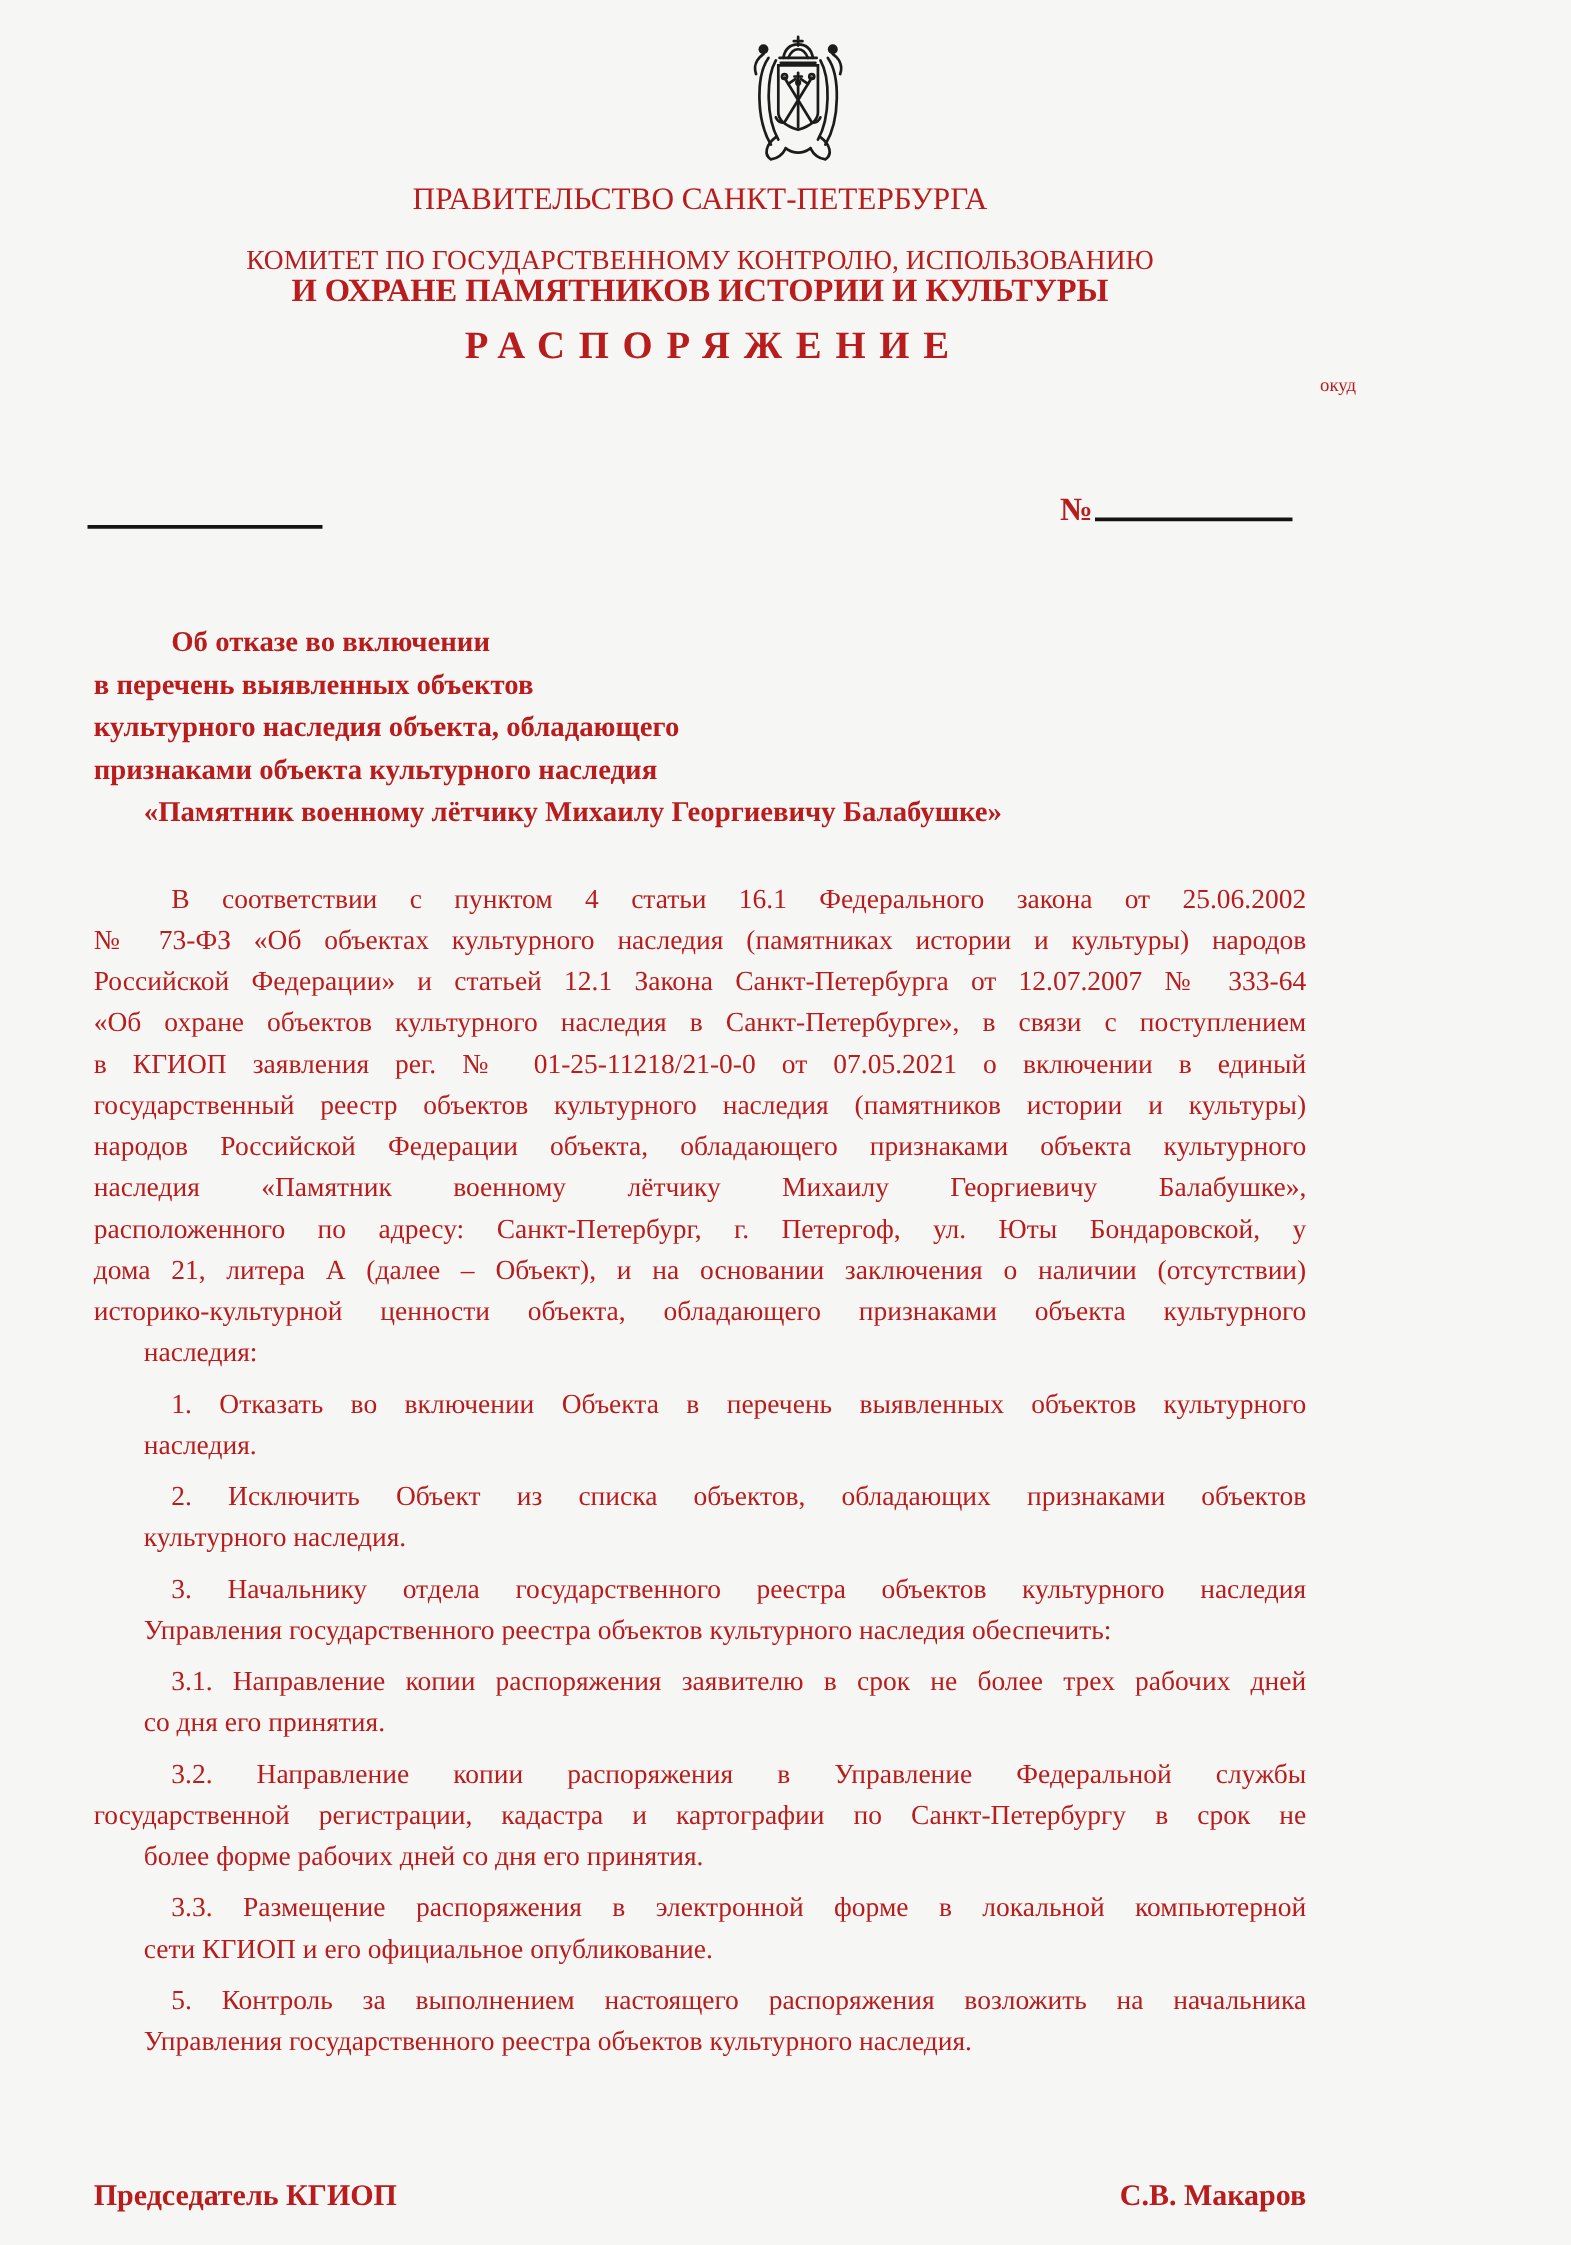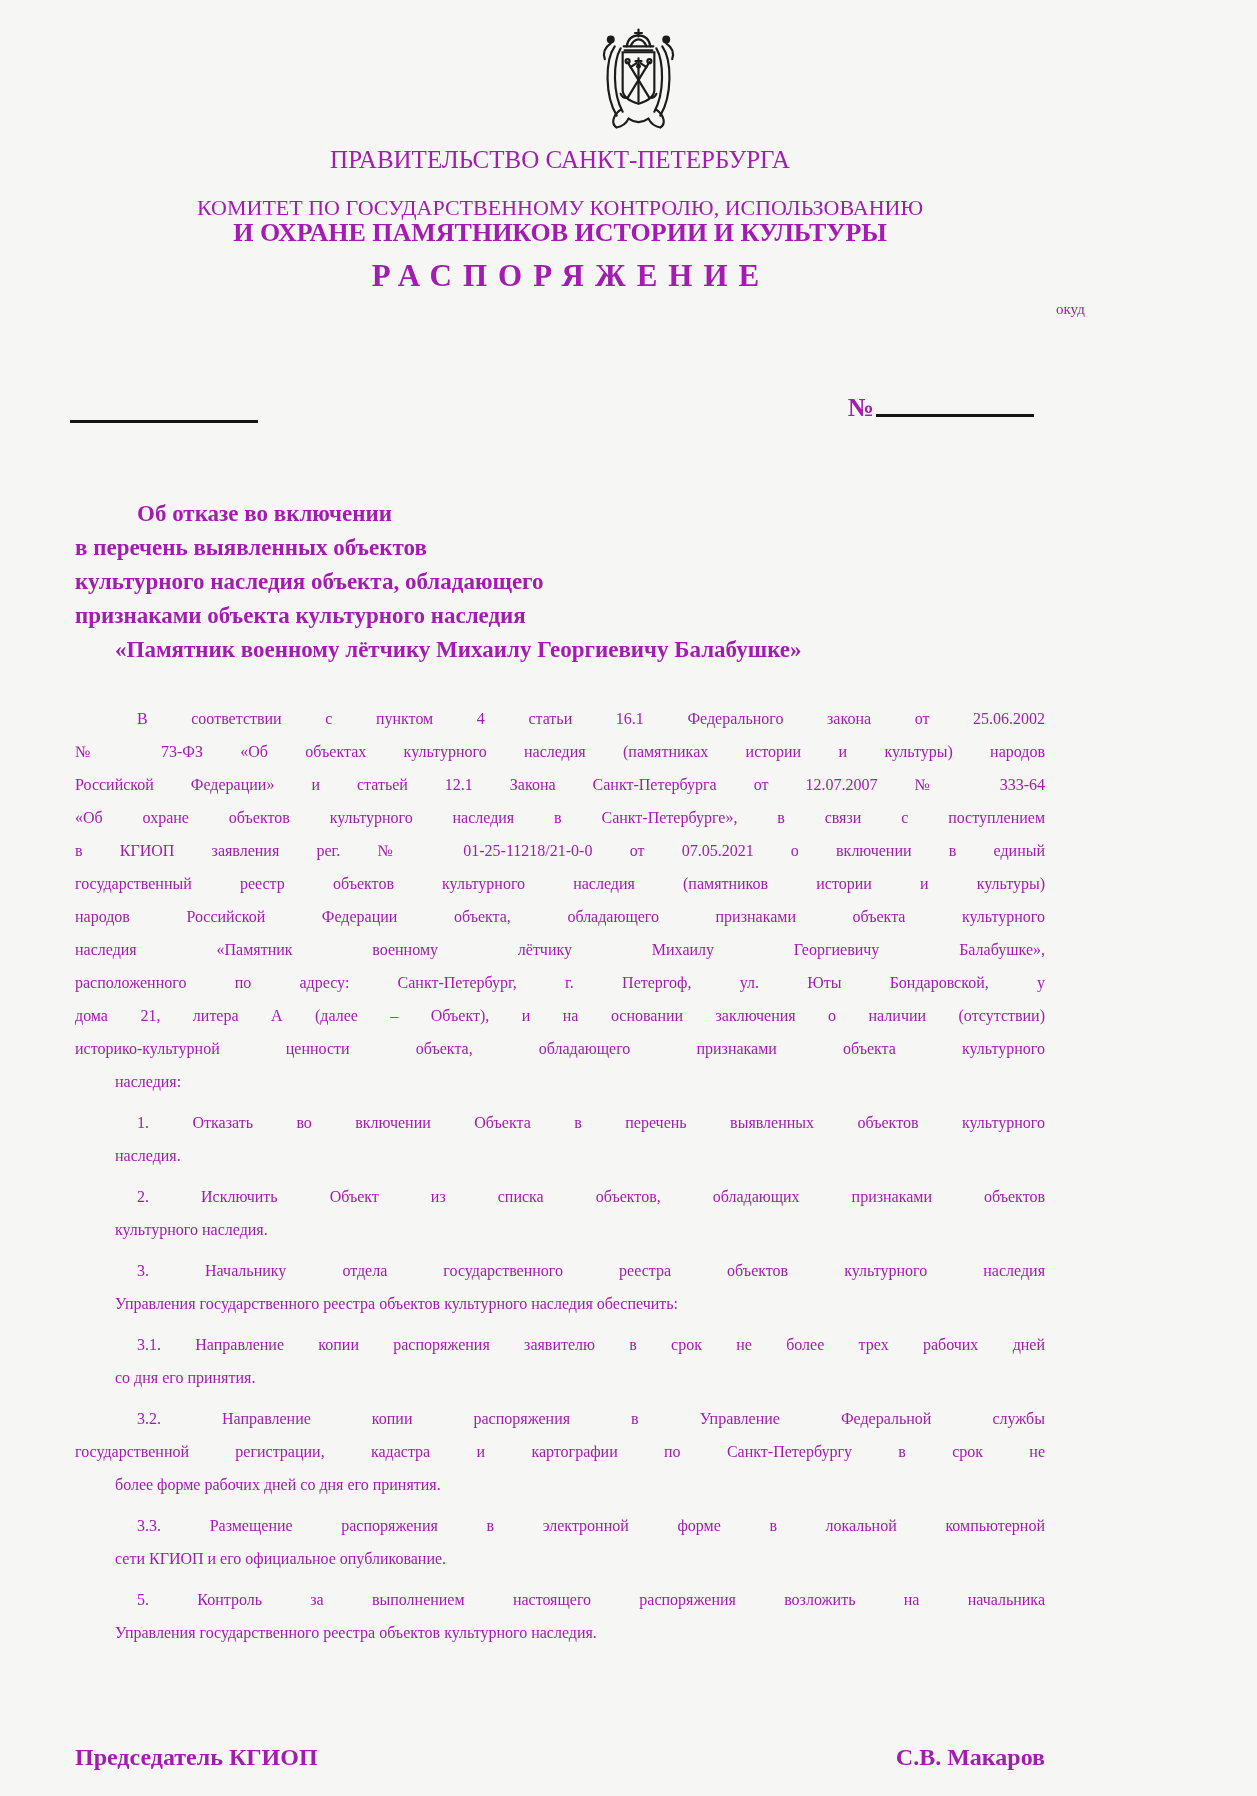--- a/index.html
+++ b/index.html
@@ -20,32 +20,32 @@
   .com2{top:218px;font-size:26px;font-weight:bold;}
   .doctype{top:258px;font-size:31px;font-weight:bold;letter-spacing:11px;padding-left:11px;text-align:center;}
   .okud{position:absolute;left:1056px;top:301px;font-size:15px;}
   .blank-date{position:absolute;left:70px;top:400px;width:188px;height:20px;border-bottom:3px solid #141414;}
   .numfield{position:absolute;left:848px;top:394px;display:flex;align-items:flex-end;}
   .numsign{font-size:26px;font-weight:bold;line-height:27px;}
   .numline{width:158px;border-bottom:3px solid #141414;margin-bottom:4px;margin-left:2px;}
   .title{position:absolute;left:75px;top:497px;width:970px;font-size:23px;font-weight:bold;line-height:34px;}
   .title .para{margin:0;}
   .title .line{text-align:center;text-align-last:left;text-indent:0;}
-  .bodytext{position:absolute;left:75px;top:702px;width:970px;font-size:16px;line-height:33px;}
+  .bodytext{position:absolute;left:75px;top:702px;width:970px;font-size:22px;line-height:33px;}
   .bodytext .para{margin-top:8px;}
   .bodytext .para:first-child{margin-top:0;}
   .line{text-align:justify;text-align-last:justify;}
   .line.first{text-indent:62px;}
   .line.last{text-align-last:left;margin-left:40px;}
   .footer{position:absolute;left:75px;top:1744px;width:970px;display:flex;justify-content:space-between;font-size:24px;font-weight:bold;text-align:right;}
 </style>
 </head>
 <body>
 
-<div class="page" style="background: rgb(246, 246, 244); color: #a21caf;">
+<div class="page" style="background: rgb(246, 246, 244); color: #b91c1c;">
 
   <svg class="emblem" viewBox="0 0 104 110" xmlns="http://www.w3.org/2000/svg">
     <g stroke="#1c1c1c" stroke-width="2.2" fill="none" stroke-linecap="round">
       <path d="M52 3v7M48.5 6.5h7"></path>
       <path d="M40 20q2-11 12-11q10 0 12 11"></path>
       <path d="M44 20q3-7 8-7q5 0 8 7"></path>
       <path d="M37 20h30M38 24h28"></path>
       <circle cx="24" cy="13" r="4" fill="#1c1c1c" stroke="none"></circle>
       <circle cx="80" cy="13" r="4" fill="#1c1c1c" stroke="none"></circle>
       <path d="M24 17c-6 4-8 10-6 16M80 17c6 4 8 10 6 16"></path>

